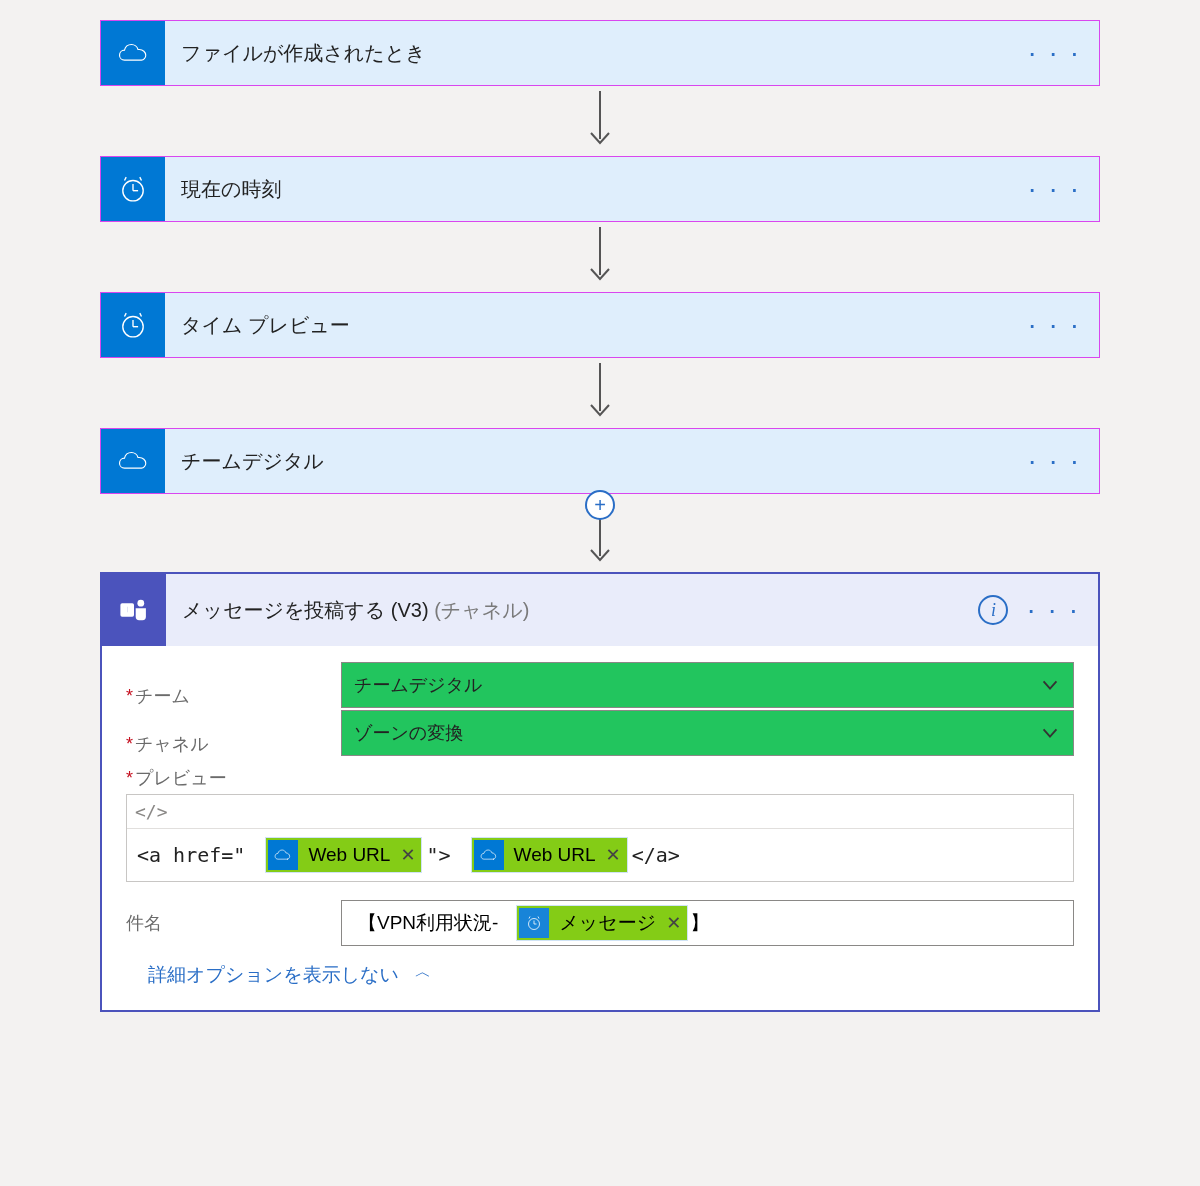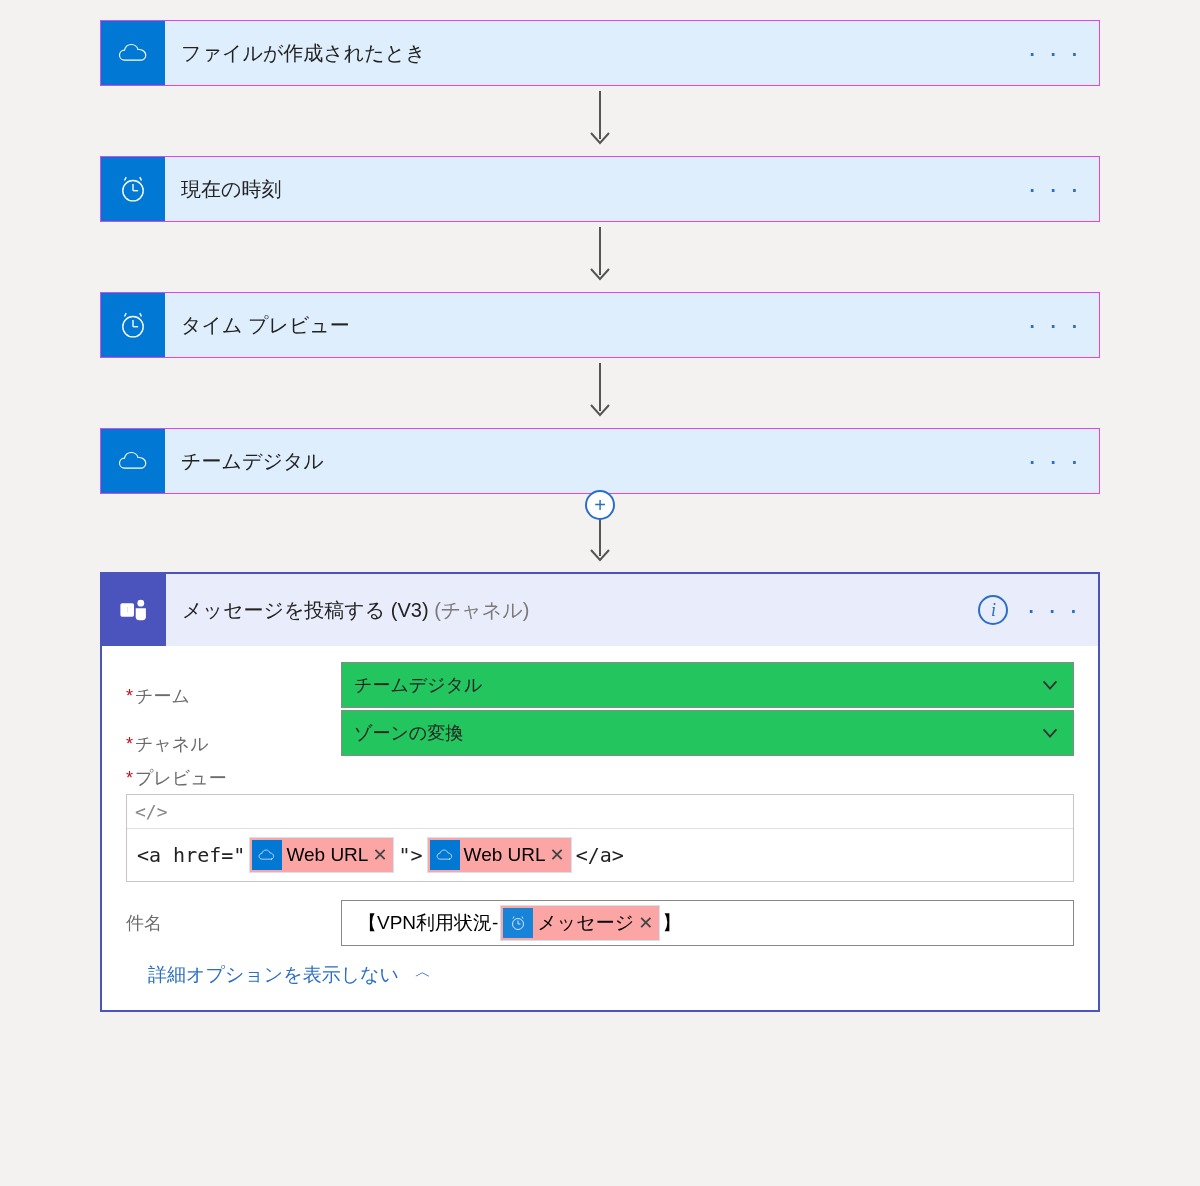--- a/index.html
+++ b/index.html
@@ -80,23 +80,24 @@
   }
   .chev { width: 22px; height: 22px; }
   .msg-container {
     border: 1px solid #c8c6c4; margin-top: 4px;
   }
   .msg-toolbar { height: 34px; display:flex; align-items:center; padding: 0 8px; border-bottom: 1px solid #e1dfdd; }
   .code-icon { color:#8a8886; font-size:18px; font-family: monospace; }
   .msg-body { padding: 8px 10px; display:flex; align-items:center; flex-wrap:wrap; gap: 4px; font-size: 20px; }
   .mono { font-family: "Consolas", monospace; color:#222; }
   .token {
-    display:inline-flex; align-items:center; gap:4px;
-    background:#fca5a5; border:1px solid #d0e3f5; padding: 2px 6px 2px 2px;
+    display:inline-flex; align-items:center; gap:10px;
+    background:#84cc16; border:1px solid #d0e3f5; padding: 2px 6px 2px 2px;
     font-size: 19px;
+    margin-left: 16px;
   }
   .token .tok-icon {
     width: 30px; height: 30px; background:#0078d4; display:flex; align-items:center; justify-content:center;
   }
   .token .tok-icon.sched { background:#1884d8; }
   .token .tok-icon svg { width: 20px; height:20px; stroke:#fff; fill:none; stroke-width:1.6; }
   .token .tok-x { font-size:18px; color:#444; cursor:pointer; }
   .subject-row { display:flex; align-items:center; margin: 18px 0 10px; justify-content: space-between; }
   .subject-input {
     flex:1; border:1px solid #8a8886; min-height:46px; padding: 4px 16px;

